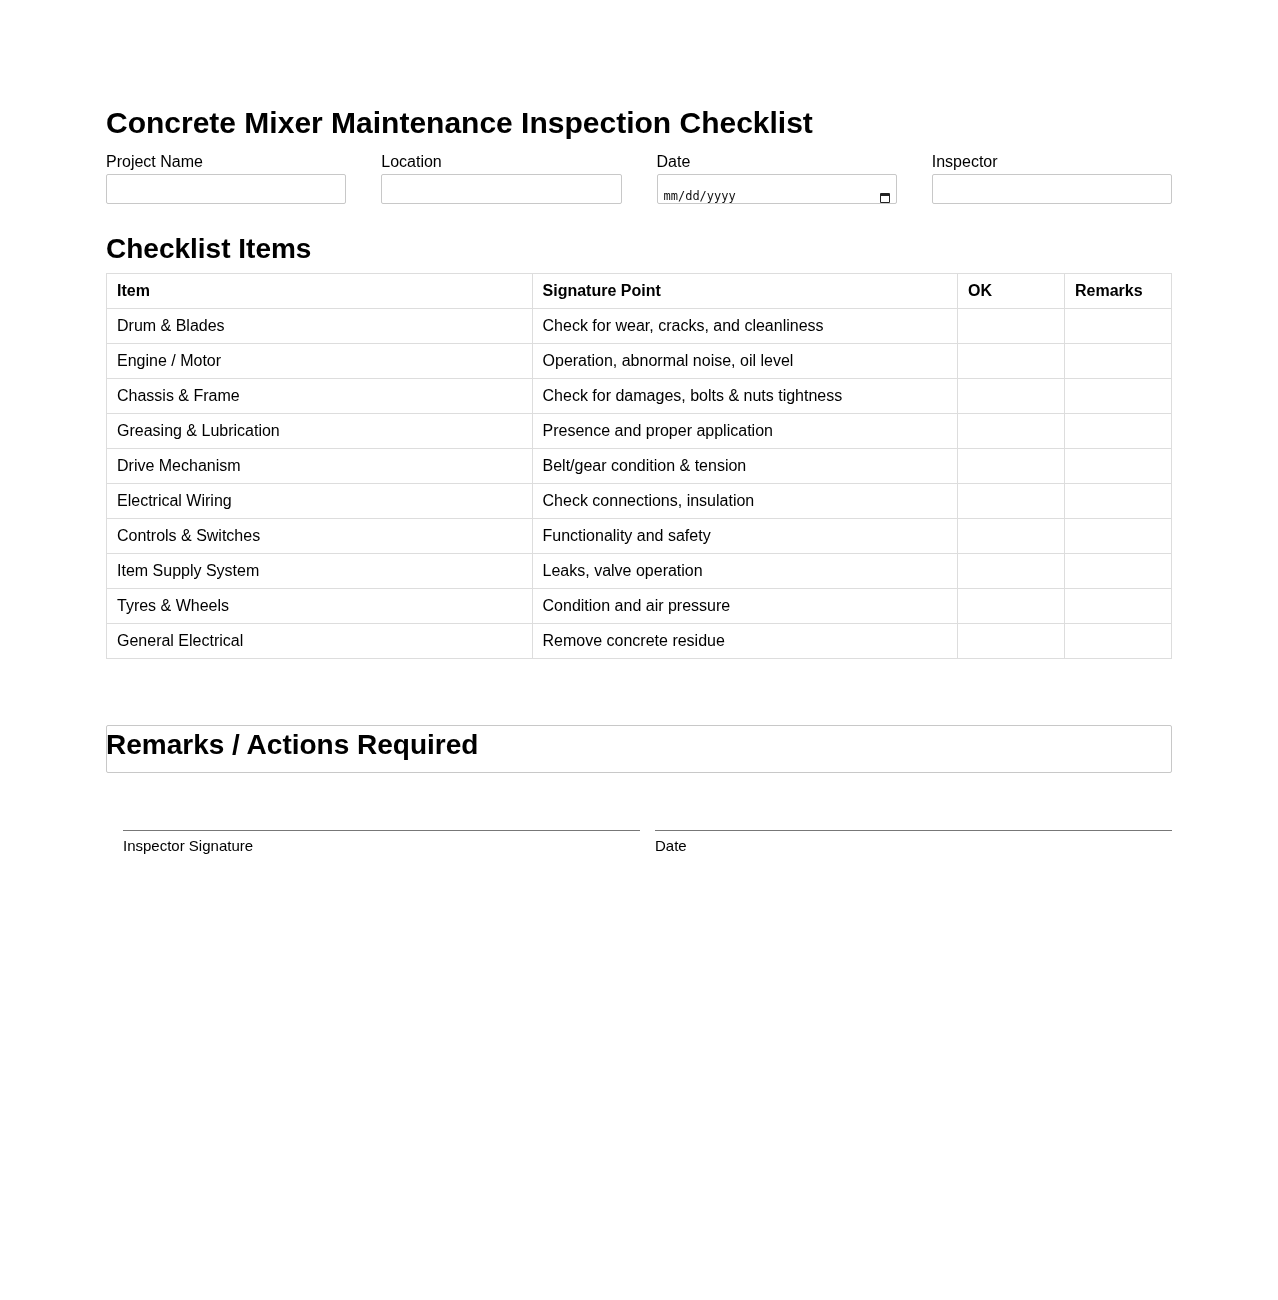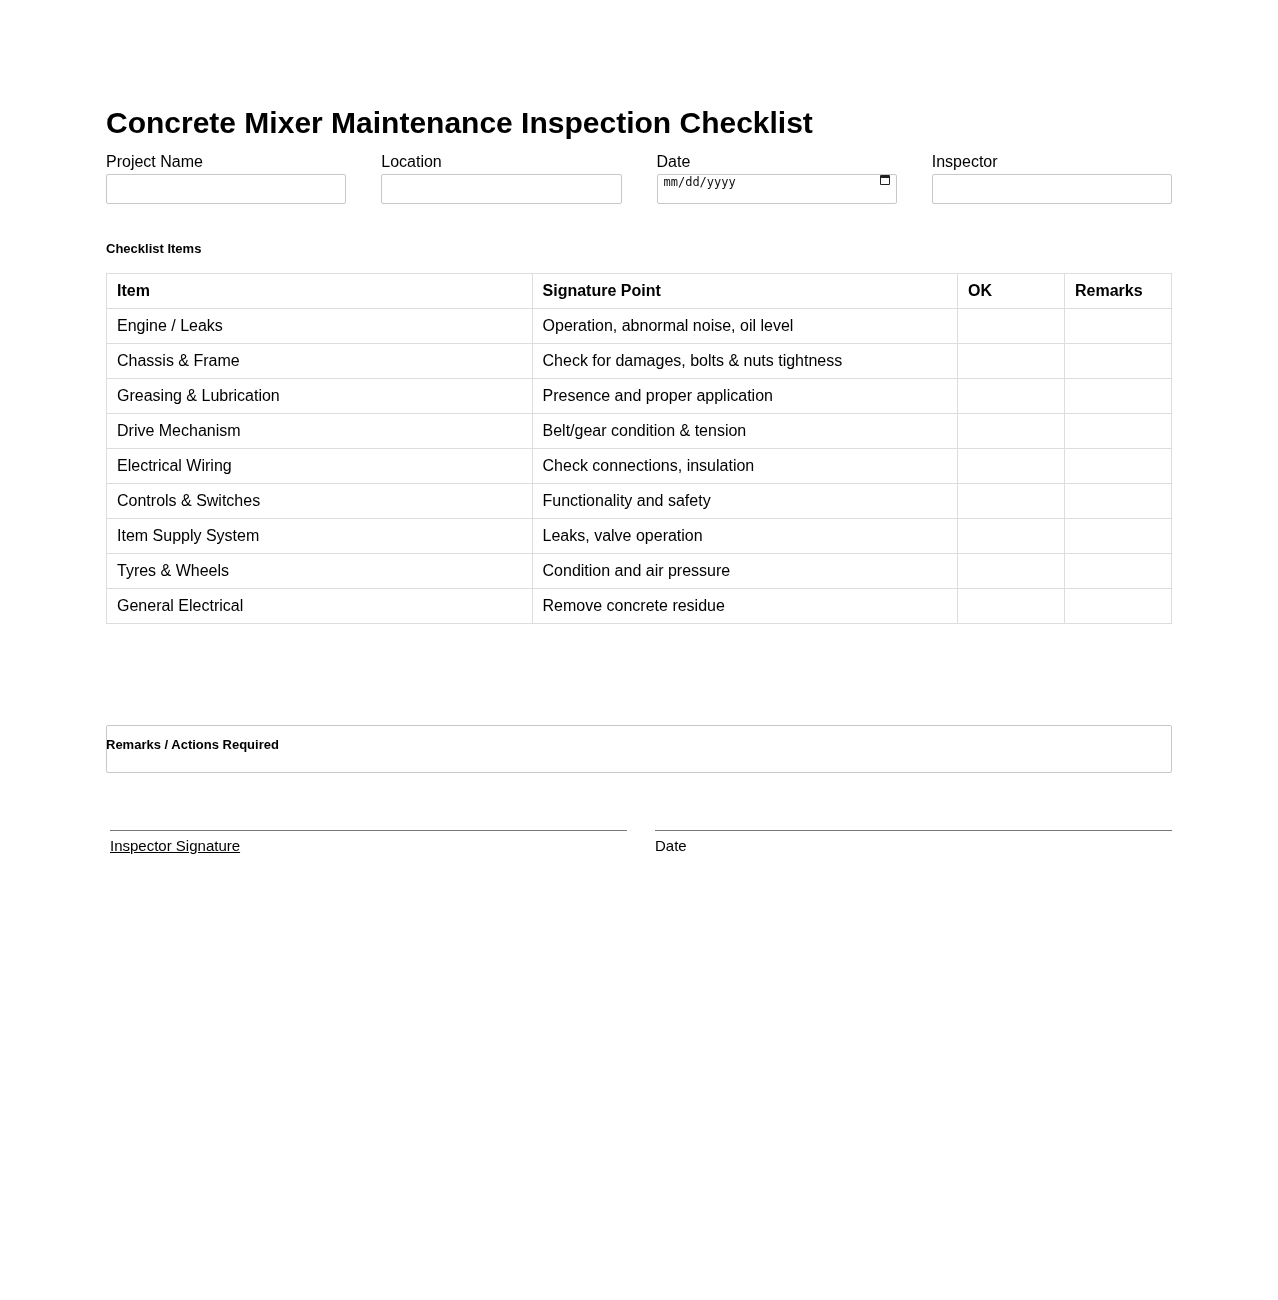--- a/index.html
+++ b/index.html
@@ -12,48 +12,48 @@
   .page { position: absolute; left: 106px; top: 0; width: 1066px; }
   h1 {
     margin: 0; position: absolute; top: 103px; left: 0;
     font-size: 30px; font-weight: bold; line-height: 40px; white-space: nowrap;
   }
   .fields { position: absolute; top: 152px; left: 0; width: 1066px; display: flex; gap: 35px; }
   .field { flex: 1; display: flex; flex-direction: column; }
   .field label { font-size: 16px; line-height: 20px; height: 22px; }
   .field .input {
     height: 30px; border: 1px solid #c8c8c8; border-radius: 2px; box-sizing: border-box;
-    background: #fff; display: flex; align-items: flex-start; padding: 0 8px;
+    background: #fff; display: flex; align-items: flex-end; padding: 0 8px;
   }
   .field .input.date { justify-content: space-between; font-family: "DejaVu Sans Mono", monospace; font-size: 12px; color: #111; padding: 0 6px 0 6px; height: 30px; }
   .cal-icon { width: 10px; height: 10px; border: 1.5px solid #222; border-top-width: 3px; border-radius: 1px; box-sizing: border-box; }
   h2 {
     margin: 0; position: absolute; left: 0;
-    font-size: 13px; font-weight: bold; line-height: 24px; white-space: nowrap;
+    font-size: 28px; font-weight: bold; line-height: 24px; white-space: nowrap;
   }
   .h-check { top: 237px; }
   .h-remarks { top: 689px; margin-top: 44px; }
   table {
     position: absolute; top: 273px; left: 0; width: 1066px;
     border-collapse: collapse; font-size: 16px;
   }
   th, td {
     border: 1px solid #dddddd; height: 35px; box-sizing: border-box;
     padding: 0 10px; text-align: left; vertical-align: middle;
   }
   th { font-weight: bold; }
   col.c1 { width: 426px; } col.c2 { width: 426px; } col.c3 { width: 107px; } col.c4 { width: 107px; }
   .remarks-box {
     position: absolute; top: 725px; left: 0; width: 1066px; height: 48px;
     border: 1px solid #c8c8c8; border-radius: 2px; box-sizing: border-box;
   }
   .sig { position: absolute; top: 830px; width: 517px; }
   .sig .line { border-top: 1px solid #777; height: 0; }
   .sig .lbl { font-size: 15px; margin-top: 6px; line-height: 18px; }
-  .sig.left { left: 4px; text-decoration: underline; }
+  .sig.left { left: 17px; }
   .sig.right { left: 549px; }
 </style>
 </head>
 <body>
 
 <div class="page">
   <h1>Concrete Mixer Maintenance Inspection Checklist</h1>
 
   <div class="fields">
     <div class="field">
@@ -89,21 +89,27 @@
     <thead>
       <tr>
         <th>Item</th>
         <th>Signature Point</th>
         <th>OK</th>
         <th>Remarks</th>
       </tr>
     </thead>
     <tbody>
       <tr>
-        <td>Engine / Leaks</td>
+        <td>Drum &amp; Blades</td>
+        <td>Check for wear, cracks, and cleanliness</td>
+        <td></td>
+        <td></td>
+      </tr>
+      <tr>
+        <td>Engine / Motor</td>
         <td>Operation, abnormal noise, oil level</td>
         <td></td>
         <td></td>
       </tr>
       <tr>
         <td>Chassis &amp; Frame</td>
         <td>Check for damages, bolts &amp; nuts tightness</td>
         <td></td>
         <td></td>
       </tr>

